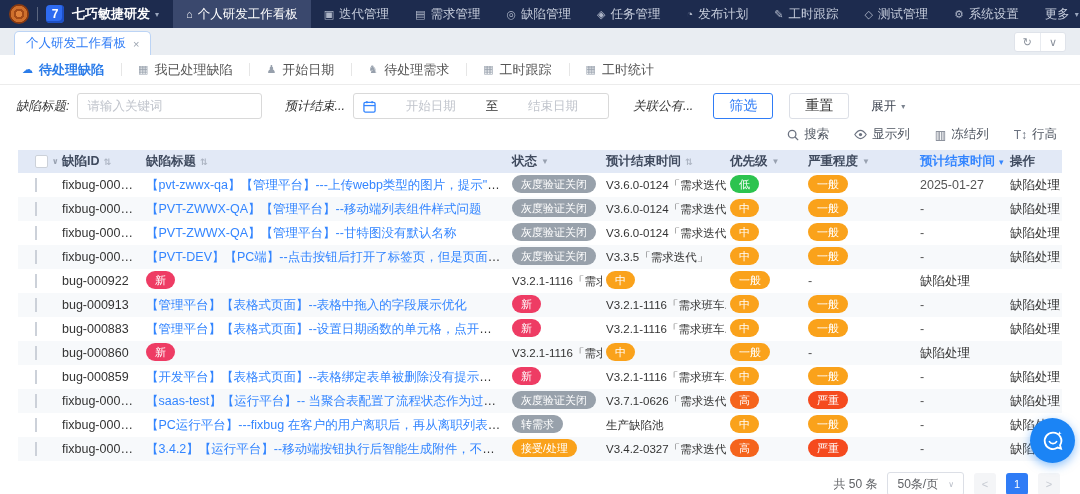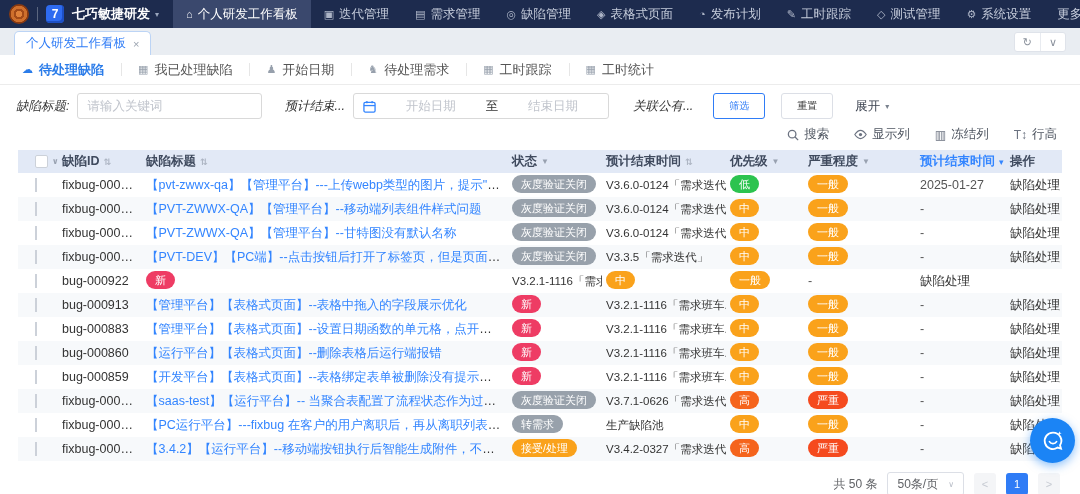--- a/index.html
+++ b/index.html
@@ -43,21 +43,21 @@
   .filters { display:flex; align-items:center; padding:8px 16px 3px; gap:8px; font-size:12.5px; color:#333; flex:none; }
   .f-label { white-space:nowrap;font-style:italic; }
   .f-input { height:26px; border:1px solid #d9d9d9; border-radius:3px; display:flex; align-items:center; padding:0 9px; background:#fff; cursor:text; }
   .placeholder { color:#c0c4cc; }
   .w-title { width:185px; margin-right:14px; }
   .w-rel { width:185px; }
   .date-box { width:256px; gap:9px; margin-right:16px; }
   .date-box .ph { flex:1; text-align:center; }
   .sep-to { color:#333; }
   .cal-icon { color:#3385ff; display:flex; }
-  .btn { height:26px; border-radius:3px; background:#fff; font-size:10px; display:flex; align-items:center; padding:0 15px; cursor:pointer; }
+  .btn { height:26px; border-radius:3px; background:#fff; font-size:14px; display:flex; align-items:center; padding:0 15px; cursor:pointer; }
   .btn-filter { border:1px solid #2f7cf6; color:#2f7cf6; margin-left:12px; }
   .btn-reset { border:1px solid #dcdfe6; color:#333; margin-left:8px; }
   .expand { display:flex; align-items:center; gap:5px; color:#3c4350; margin-left:14px; cursor:pointer; }
   .expand .caret-down { color:#7a828e; }
 
   .table-toolbar { display:flex; justify-content:flex-end; align-items:center; gap:25px; padding:4px 23px 7px; font-size:12.5px; color:#4e5560; flex:none; }
   .tool { display:flex; align-items:center; gap:5px; cursor:pointer; }
   .tool svg { display:block; }
   .tool .uic { font-size:12px; color:#6b7280; }
 
@@ -121,21 +121,21 @@
     <span>需求管理</span>
 
   </div>
       <div class="nav-item">
     <span class="ic">◎</span>
     <span>缺陷管理</span>
 
   </div>
       <div class="nav-item">
     <span class="ic">◈</span>
-    <span>表格式页面</span>
+    <span>任务管理</span>
 
   </div>
       <div class="nav-item">
     <span class="ic">◔</span>
     <span>发布计划</span>
 
   </div>
       <div class="nav-item">
     <span class="ic">✎</span>
     <span>工时跟踪</span>
@@ -364,21 +364,20 @@
     <div class="cell"><span class="badge" style="background: rgb(238, 60, 100);">新</span></div>
     <div class="cell it-cell">V3.2.1-1116「需求班车...</div>
     <div class="cell"><span class="badge" style="background: rgb(250, 162, 27);">中</span></div>
     <div class="cell"><span class="badge" style="background: rgb(250, 162, 27);">一般</span></div>
     <div class="cell end-cell">-</div>
     <div class="cell"><span>缺陷处理</span></div>
   </div>
         <div class="grid-row trow alt">
     <div class="cell"><span class="cb"></span></div>
     <div class="cell ellip">bug-000860</div>
-    <div class="cell ellip"><span class="link">【运行平台】【表格式页面】--删除表格后运行端报错</span></div>
     <div class="cell"><span class="badge" style="background: rgb(238, 60, 100);">新</span></div>
     <div class="cell it-cell">V3.2.1-1116「需求班车...</div>
     <div class="cell"><span class="badge" style="background: rgb(250, 162, 27);">中</span></div>
     <div class="cell"><span class="badge" style="background: rgb(250, 162, 27);">一般</span></div>
     <div class="cell end-cell">-</div>
     <div class="cell"><span>缺陷处理</span></div>
   </div>
         <div class="grid-row trow">
     <div class="cell"><span class="cb"></span></div>
     <div class="cell ellip">bug-000859</div>

